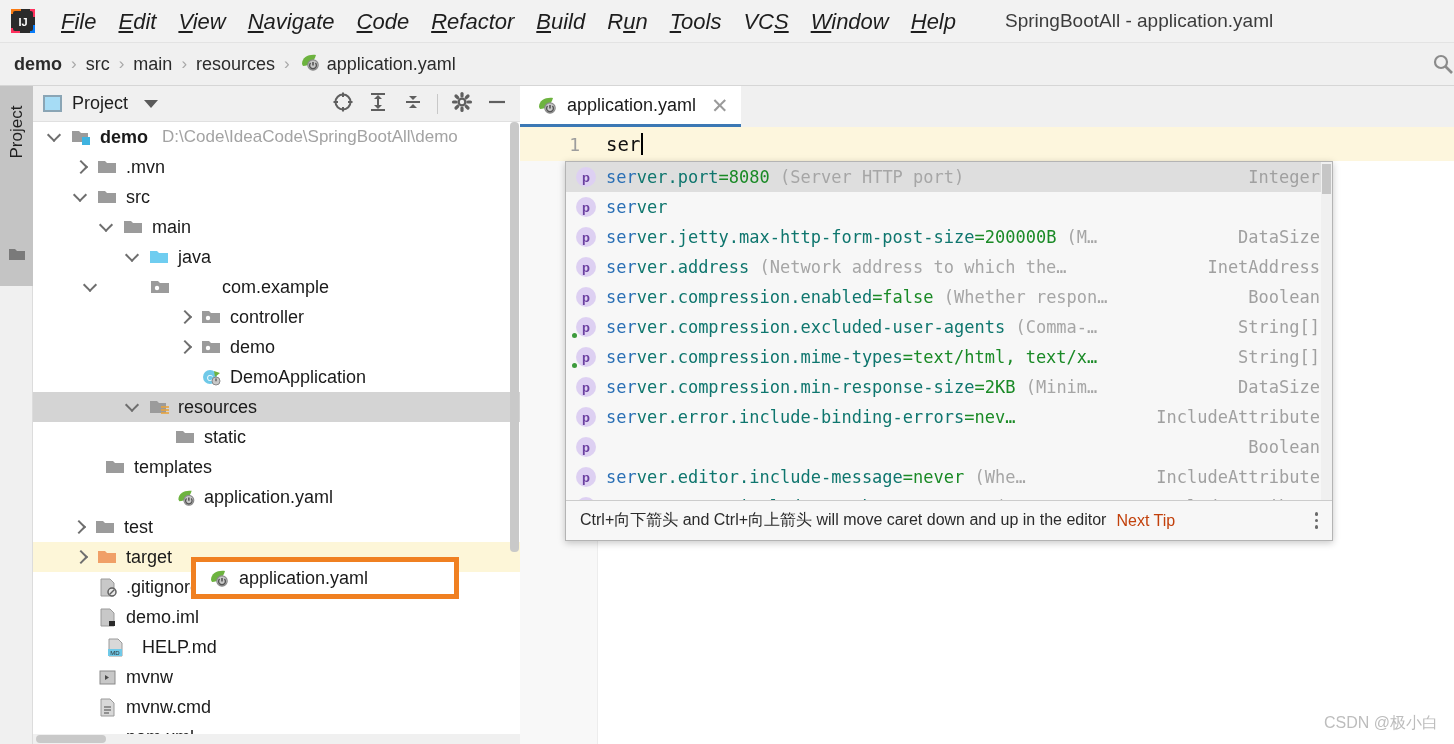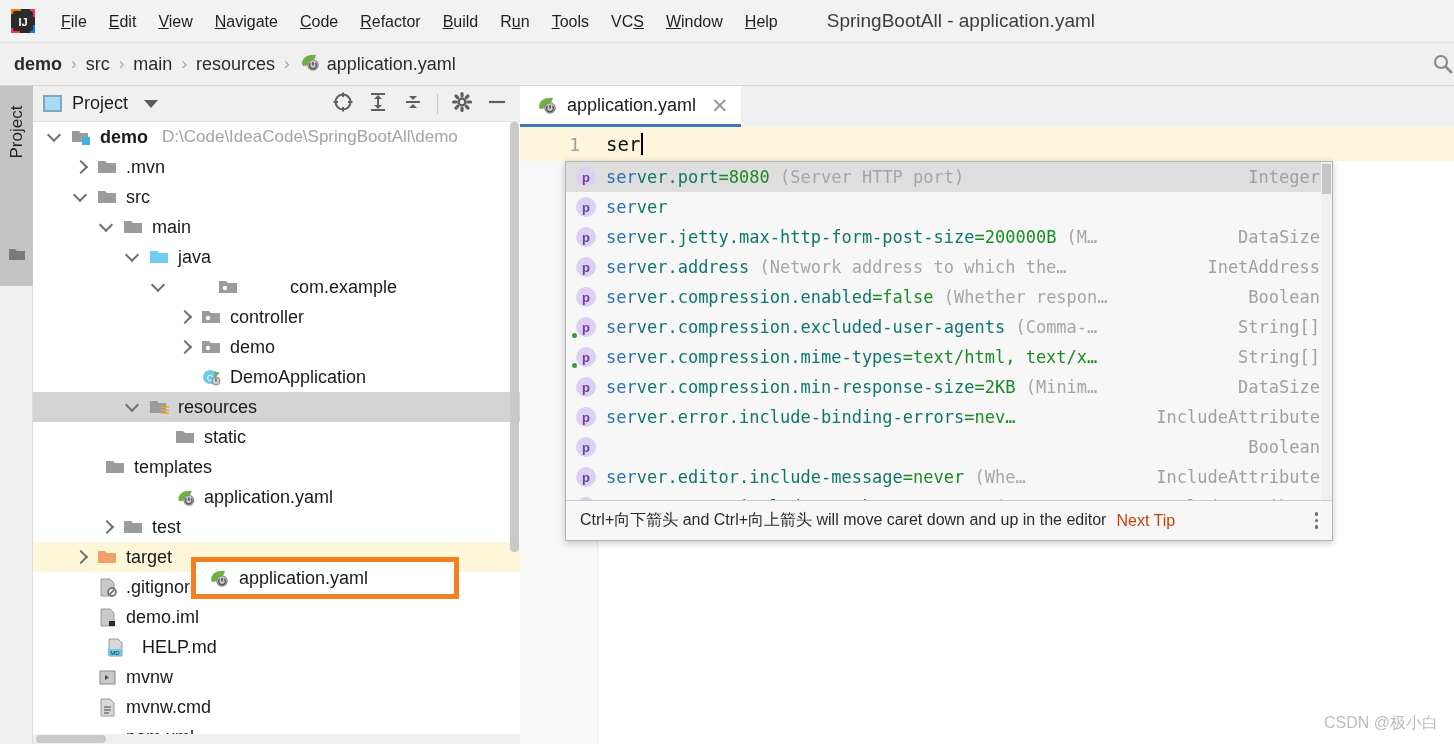--- a/index.html
+++ b/index.html
@@ -17,22 +17,22 @@
     position: absolute; left: 0; top: 0; width: 1454px; height: 43px;
     background: #f2f2f2;
     display: flex; align-items: center;
     border-bottom: 1px solid #e3e3e3;
   }
   .ij-logo {
     width: 26px; height: 26px; margin-left: 10px; margin-right: 14px;
     position: relative; flex: none;
   }
   .menu-item {
-    font-size: 16px; padding: 0 11px; color: #1e1e1e; white-space: nowrap;
-    line-height: 43px; cursor: default;
+    font-size: 22px; padding: 0 11px; color: #1e1e1e; white-space: nowrap;
+    line-height: 43px; cursor: default; font-style: italic;
   }
   .menu-item u { text-decoration: underline; }
   .win-title {
     font-size: 19px; color: #3c3c3c; margin-left: 38px; white-space: nowrap;
   }
 
   
   .breadcrumb {
     position: absolute; left: 0; top: 43px; width: 1454px; height: 43px;
     background: #f0f0f0; border-bottom: 1px solid #d6d6d6;
@@ -404,21 +404,21 @@
         </div>
         <div class="row" style="padding-left: 92px;">
           <span class="arrow down"></span>
           <span style="display: flex; align-items: center; margin-left: 8px; flex: 0 0 auto;">
             <svg width="22" height="19" viewBox="0 0 22 19">
               <path d="M1 3 h7 l2 2 h9 v10 H1 Z" fill="#6fcdf0"></path>
             </svg>
           </span>
           <span class="node-label">java</span>
         </div>
-        <div class="row" style="padding-left: 118px; gap: 43px;">
+        <div class="row" style="padding-left: 50px; gap: 43px;">
           <span class="arrow down"></span>
           <span style="display: flex; align-items: center; margin-left: 8px; flex: 0 0 auto;">
             <svg width="22" height="19" viewBox="0 0 22 19">
               <path d="M1 3 h7 l2 2 h9 v10 H1 Z" fill="#9b9b9b"></path>
               <circle cx="7" cy="10" r="2.2" fill="#fff"></circle>
             </svg>
           </span>
           <span class="node-label">com.example</span>
         </div>
         <div class="row" style="padding-left: 144px;">
@@ -491,21 +491,21 @@
           <span style="display: flex; align-items: center; margin-left: 8px; flex: 0 0 auto;">
             <svg width="22" height="19" viewBox="0 0 22 20">
               <path d="M3 12 C3 5, 10 2, 17 3 C15 10, 10 14, 4 14 Z" fill="#6db33f"></path>
               <circle cx="14" cy="13" r="5.2" fill="#c8c8c8" stroke="#8a8a8a" stroke-width="1.2"></circle>
               <path d="M14 10 v3.5" stroke="#555" stroke-width="1.6" fill="none"></path>
               <path d="M11.6 11 a3.4 3.4 0 1 0 4.8 0" stroke="#555" stroke-width="1.4" fill="none"></path>
             </svg>
           </span>
           <span class="node-label">application.yaml</span>
         </div>
-        <div class="row" style="padding-left: 66px; align-items: center;">
+        <div class="row" style="padding-left: 38px; align-items: center;">
           <span class="arrow right"></span>
           <span style="display: flex; align-items: center; margin-left: 8px; flex: 0 0 auto;">
             <svg width="22" height="19" viewBox="0 0 22 19">
               <path d="M1 3 h7 l2 2 h9 v10 H1 Z" fill="#9b9b9b"></path>
             </svg>
           </span>
           <span class="node-label">test</span>
         </div>
         <div class="row warn" style="padding-left: 40px;">
           <span class="arrow right"></span>

